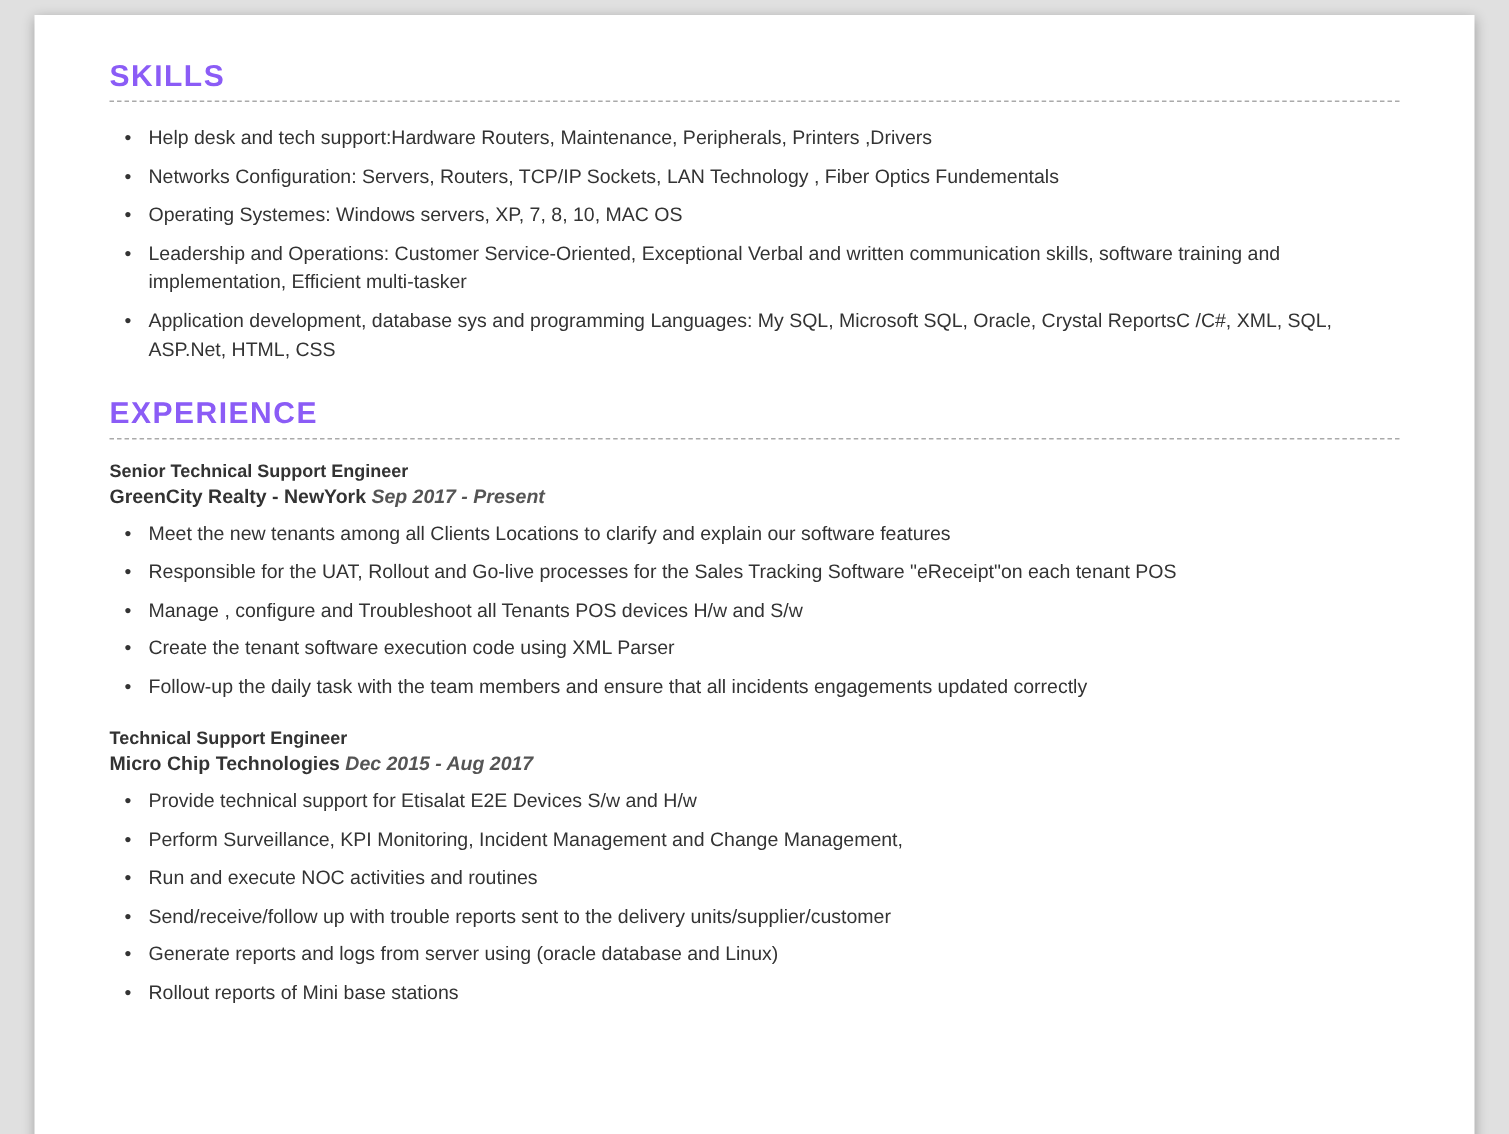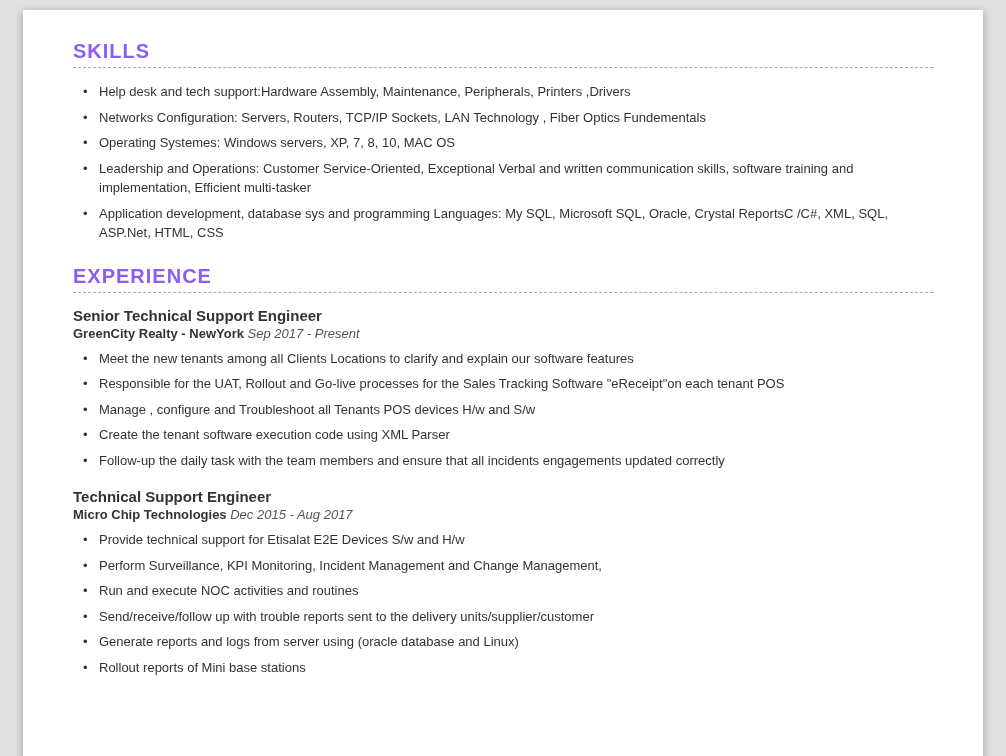--- a/index.html
+++ b/index.html
@@ -50,48 +50,49 @@
       line-height: 1.5;
     }
     .bullet-list li::before {
       content: "•";
       position: absolute;
       left: 0;
       color: #333;
     }
     .job-title {
       font-weight: bold;
-      font-size: 15px;
+      font-size: 12px;
       margin-bottom: 2px;
     }
     .job-meta {
       font-size: 13px;
       margin-bottom: 8px;
     }
     .company-name {
       font-weight: bold;
     }
     .job-date {
       font-style: italic;
       color: #555;
+      font-weight: bold;
     }
     .experience-block {
       margin-bottom: 18px;
     }
   </style>
 </head>
 <body>
 
 <div class="resume-page">
 
   <div class="section">
     <div class="section-title">SKILLS</div>
     <hr class="section-divider">
     <ul class="bullet-list">
-    <li>Help desk and tech support:Hardware Assembly, Maintenance, Peripherals, Printers ,Drivers</li>
+    <li>Help desk and tech support:Hardware Routers, Maintenance, Peripherals, Printers ,Drivers</li>
         <li>Networks Configuration: Servers, Routers, TCP/IP Sockets, LAN Technology , Fiber Optics Fundementals</li>
         <li>Operating Systemes: Windows servers, XP, 7, 8, 10, MAC OS</li>
         <li>Leadership and Operations: Customer Service-Oriented, Exceptional Verbal and written communication skills, software training and implementation, Efficient multi-tasker</li>
         <li>Application development, database sys and programming Languages: My SQL, Microsoft SQL, Oracle, Crystal ReportsC /C#, XML, SQL, ASP.Net, HTML, CSS</li>
       </ul>
   </div>
 
   <div class="section">
     <div class="section-title">EXPERIENCE</div>
     <hr class="section-divider">

